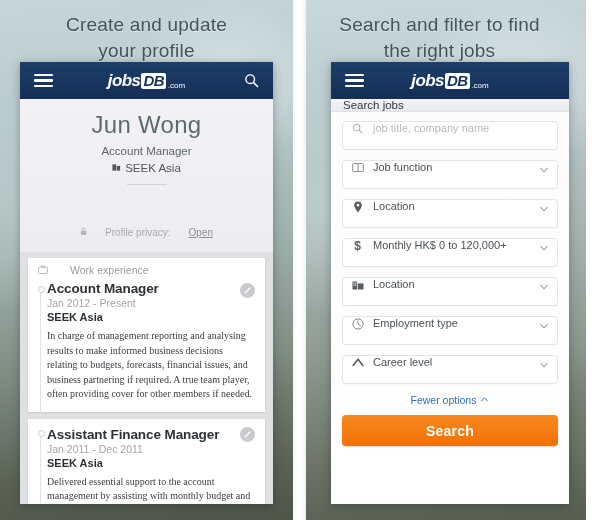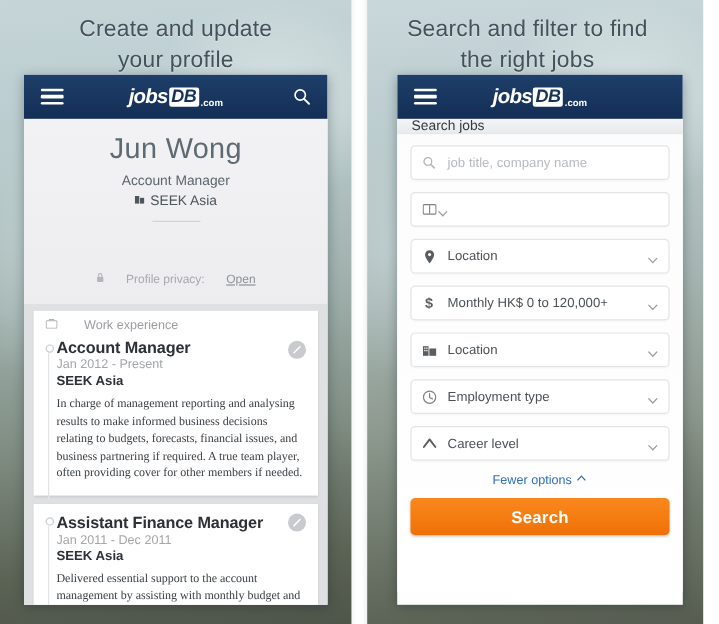--- a/index.html
+++ b/index.html
@@ -117,21 +117,20 @@
     border-radius: 2px;
     letter-spacing: -0.4px;
     line-height: 15px;
   }
   .logo-com {
     color: #ffffff;
     font-size: 8px;
     margin-left: 1.5px;
     align-self: flex-end;
     margin-bottom: 9px;
-    font-weight: bold;
   }
   .nav-search {
     position: absolute;
     right: 14px;
     width: 15px;
     height: 15px;
     cursor: pointer;
   }
   .nav-search svg { display:block; }
 
@@ -276,21 +275,20 @@
     background: linear-gradient(180deg,#fcfcfd 0%, #ffffff 100%);
     padding: 9px 11px 0 11px;
     height: 372px;
   }
   .field {
     height: 27px;
     border: 1px solid #e2e4e6;
     border-radius: 4px;
     background: #ffffff;
     display: flex;
-    align-items: center;
     padding: 0 8px;
     margin-bottom: 10px;
     box-shadow: 0 1px 1px rgba(0,0,0,0.025);
     cursor: pointer;
   }
   .field .ficon {
     width: 13px;
     height: 13px;
     display: flex;
     align-items: center;
@@ -474,20 +472,21 @@
           <span class="ftext">job title, company name</span>
         </div>
 
         <div class="field">
           <span class="ficon">
             <svg width="12" height="11" viewBox="0 0 13 12">
               <rect x="0.7" y="1.7" width="11.6" height="8.6" rx="1" fill="none" stroke="#7d8287" stroke-width="1"></rect>
               <line x1="6.5" y1="2.2" x2="6.5" y2="9.8" stroke="#7d8287" stroke-width="1"></line>
             </svg>
           </span>
+          <span class="ftext">Job function</span>
           <span class="chev">
             <svg width="10" height="10" viewBox="0 0 12 12">
                 <polyline points="2,4 6,8.2 10,4" fill="none" stroke="#9aa0a5" stroke-width="1.3" stroke-linecap="round"></polyline>
               </svg>
           </span>
         </div>
 
         <div class="field">
           <span class="ficon">
             <svg width="10" height="12" viewBox="0 0 10 13">

